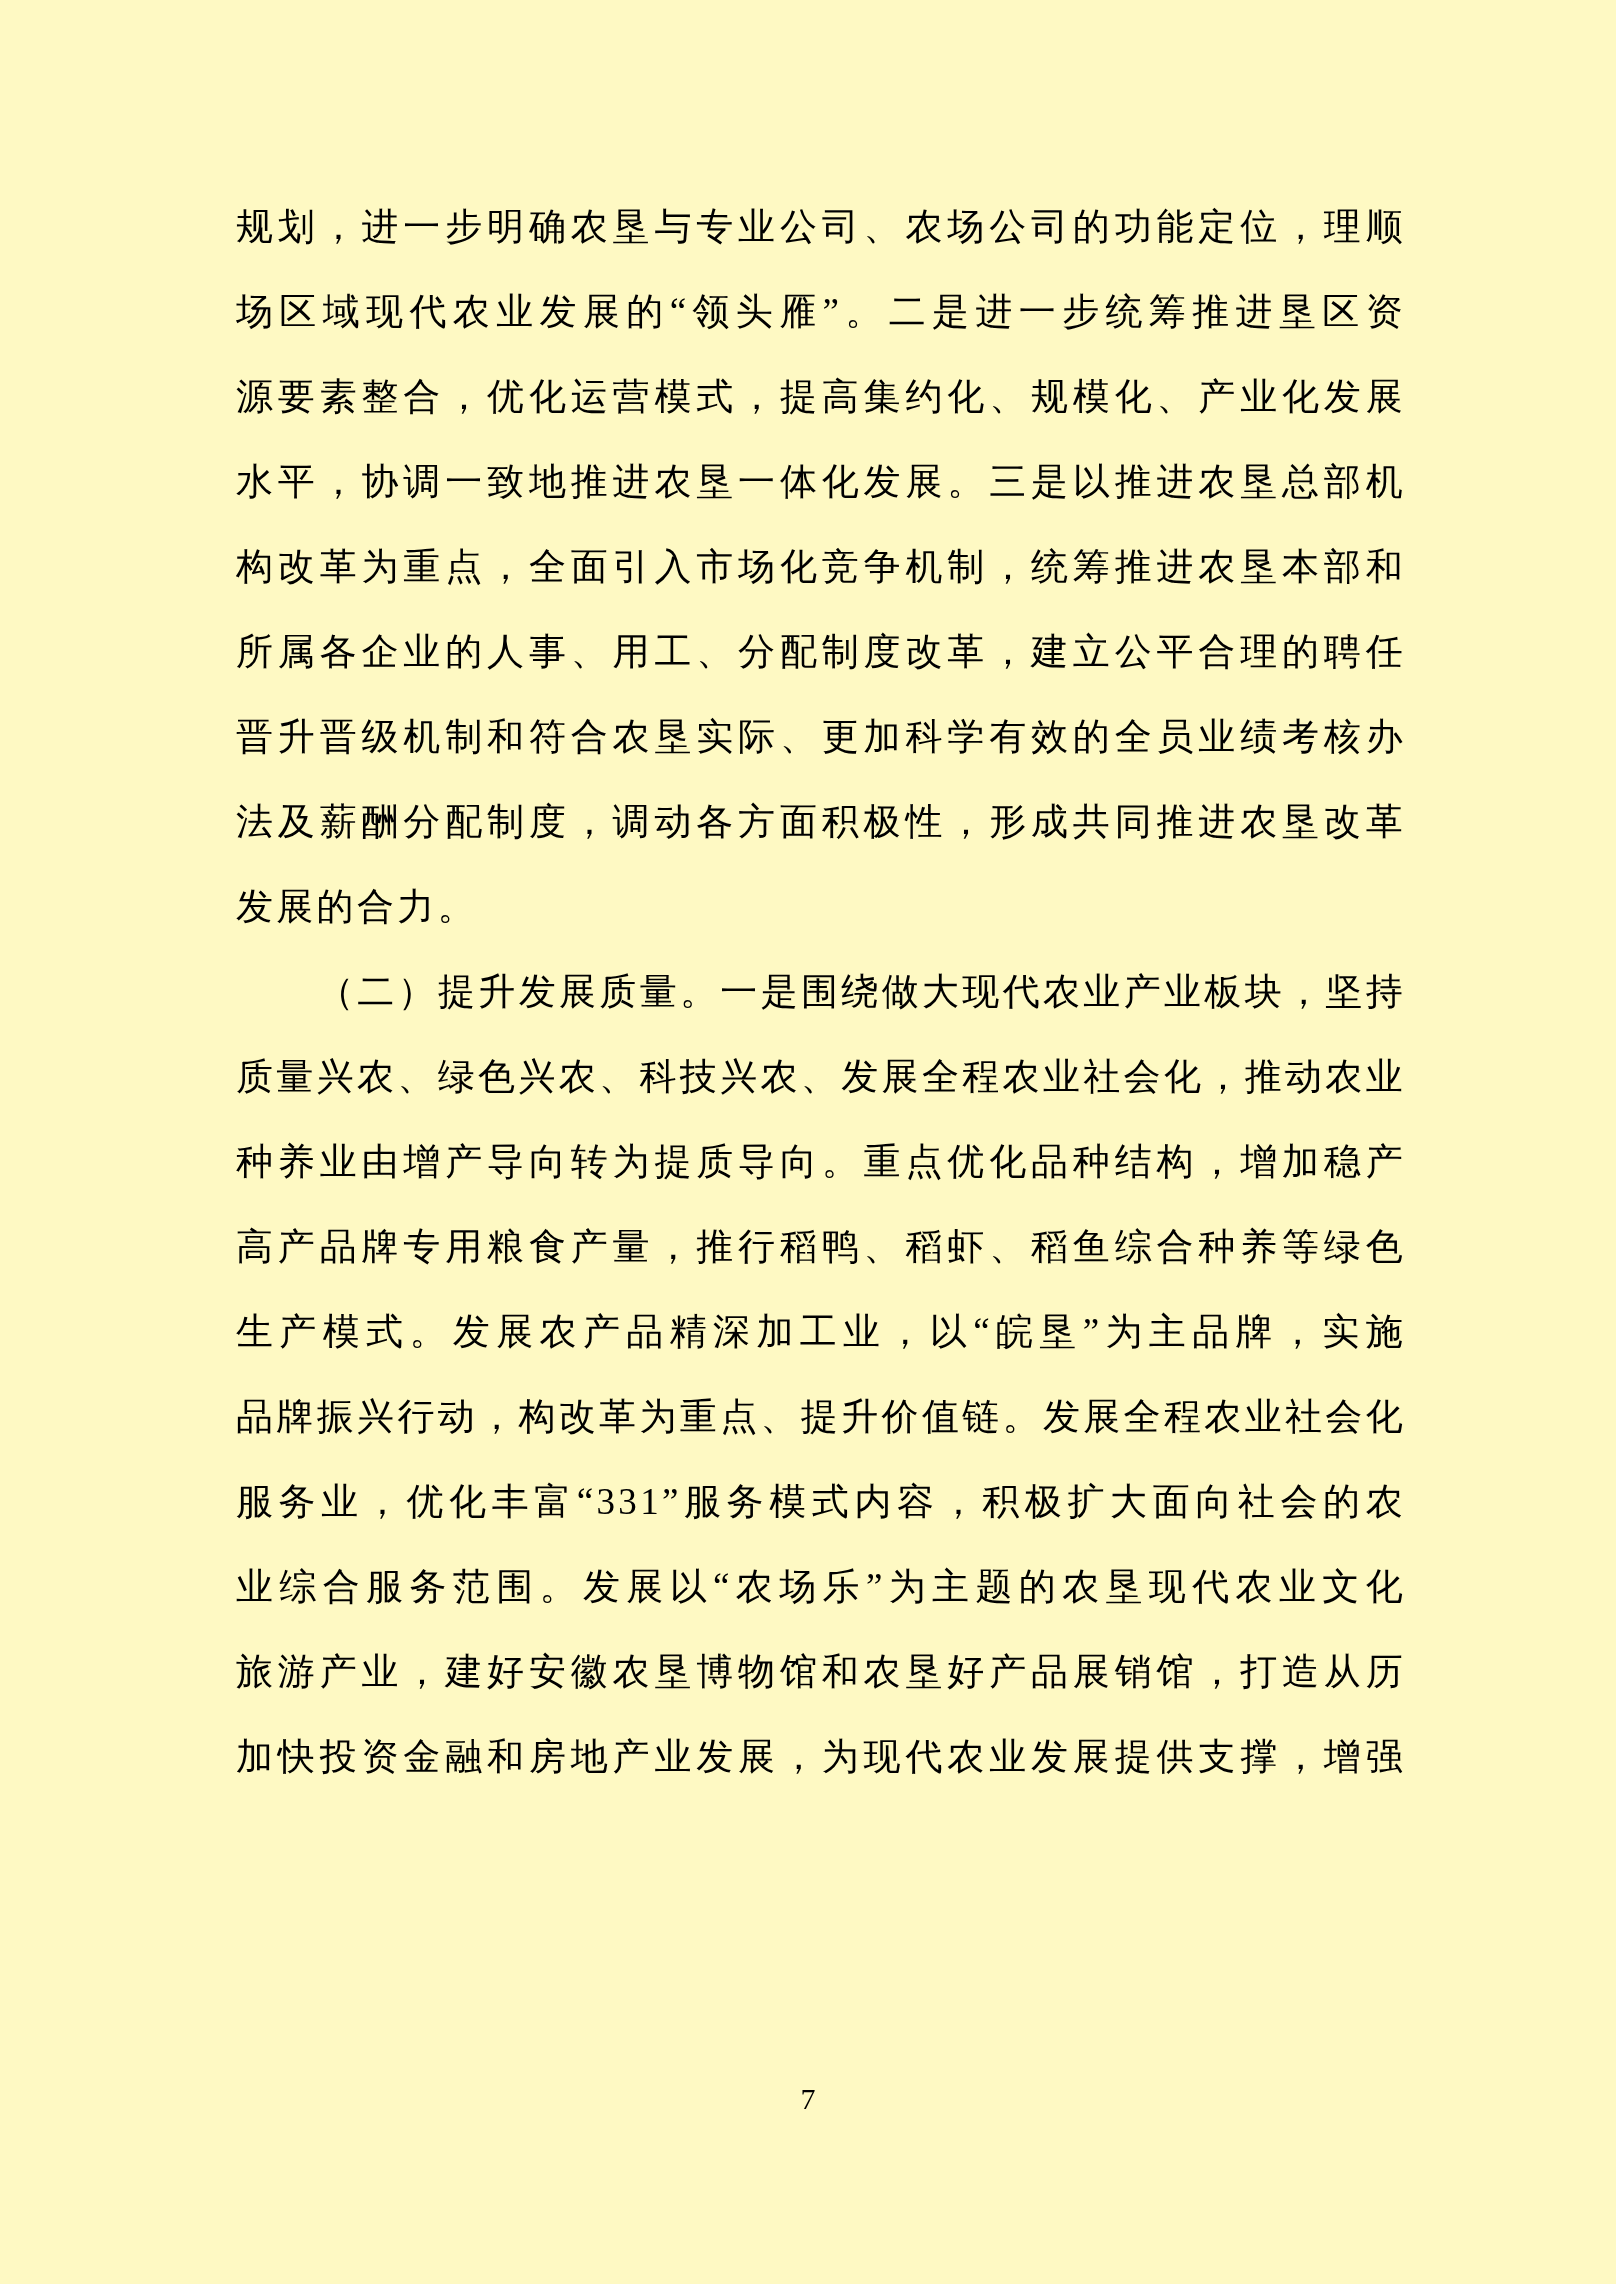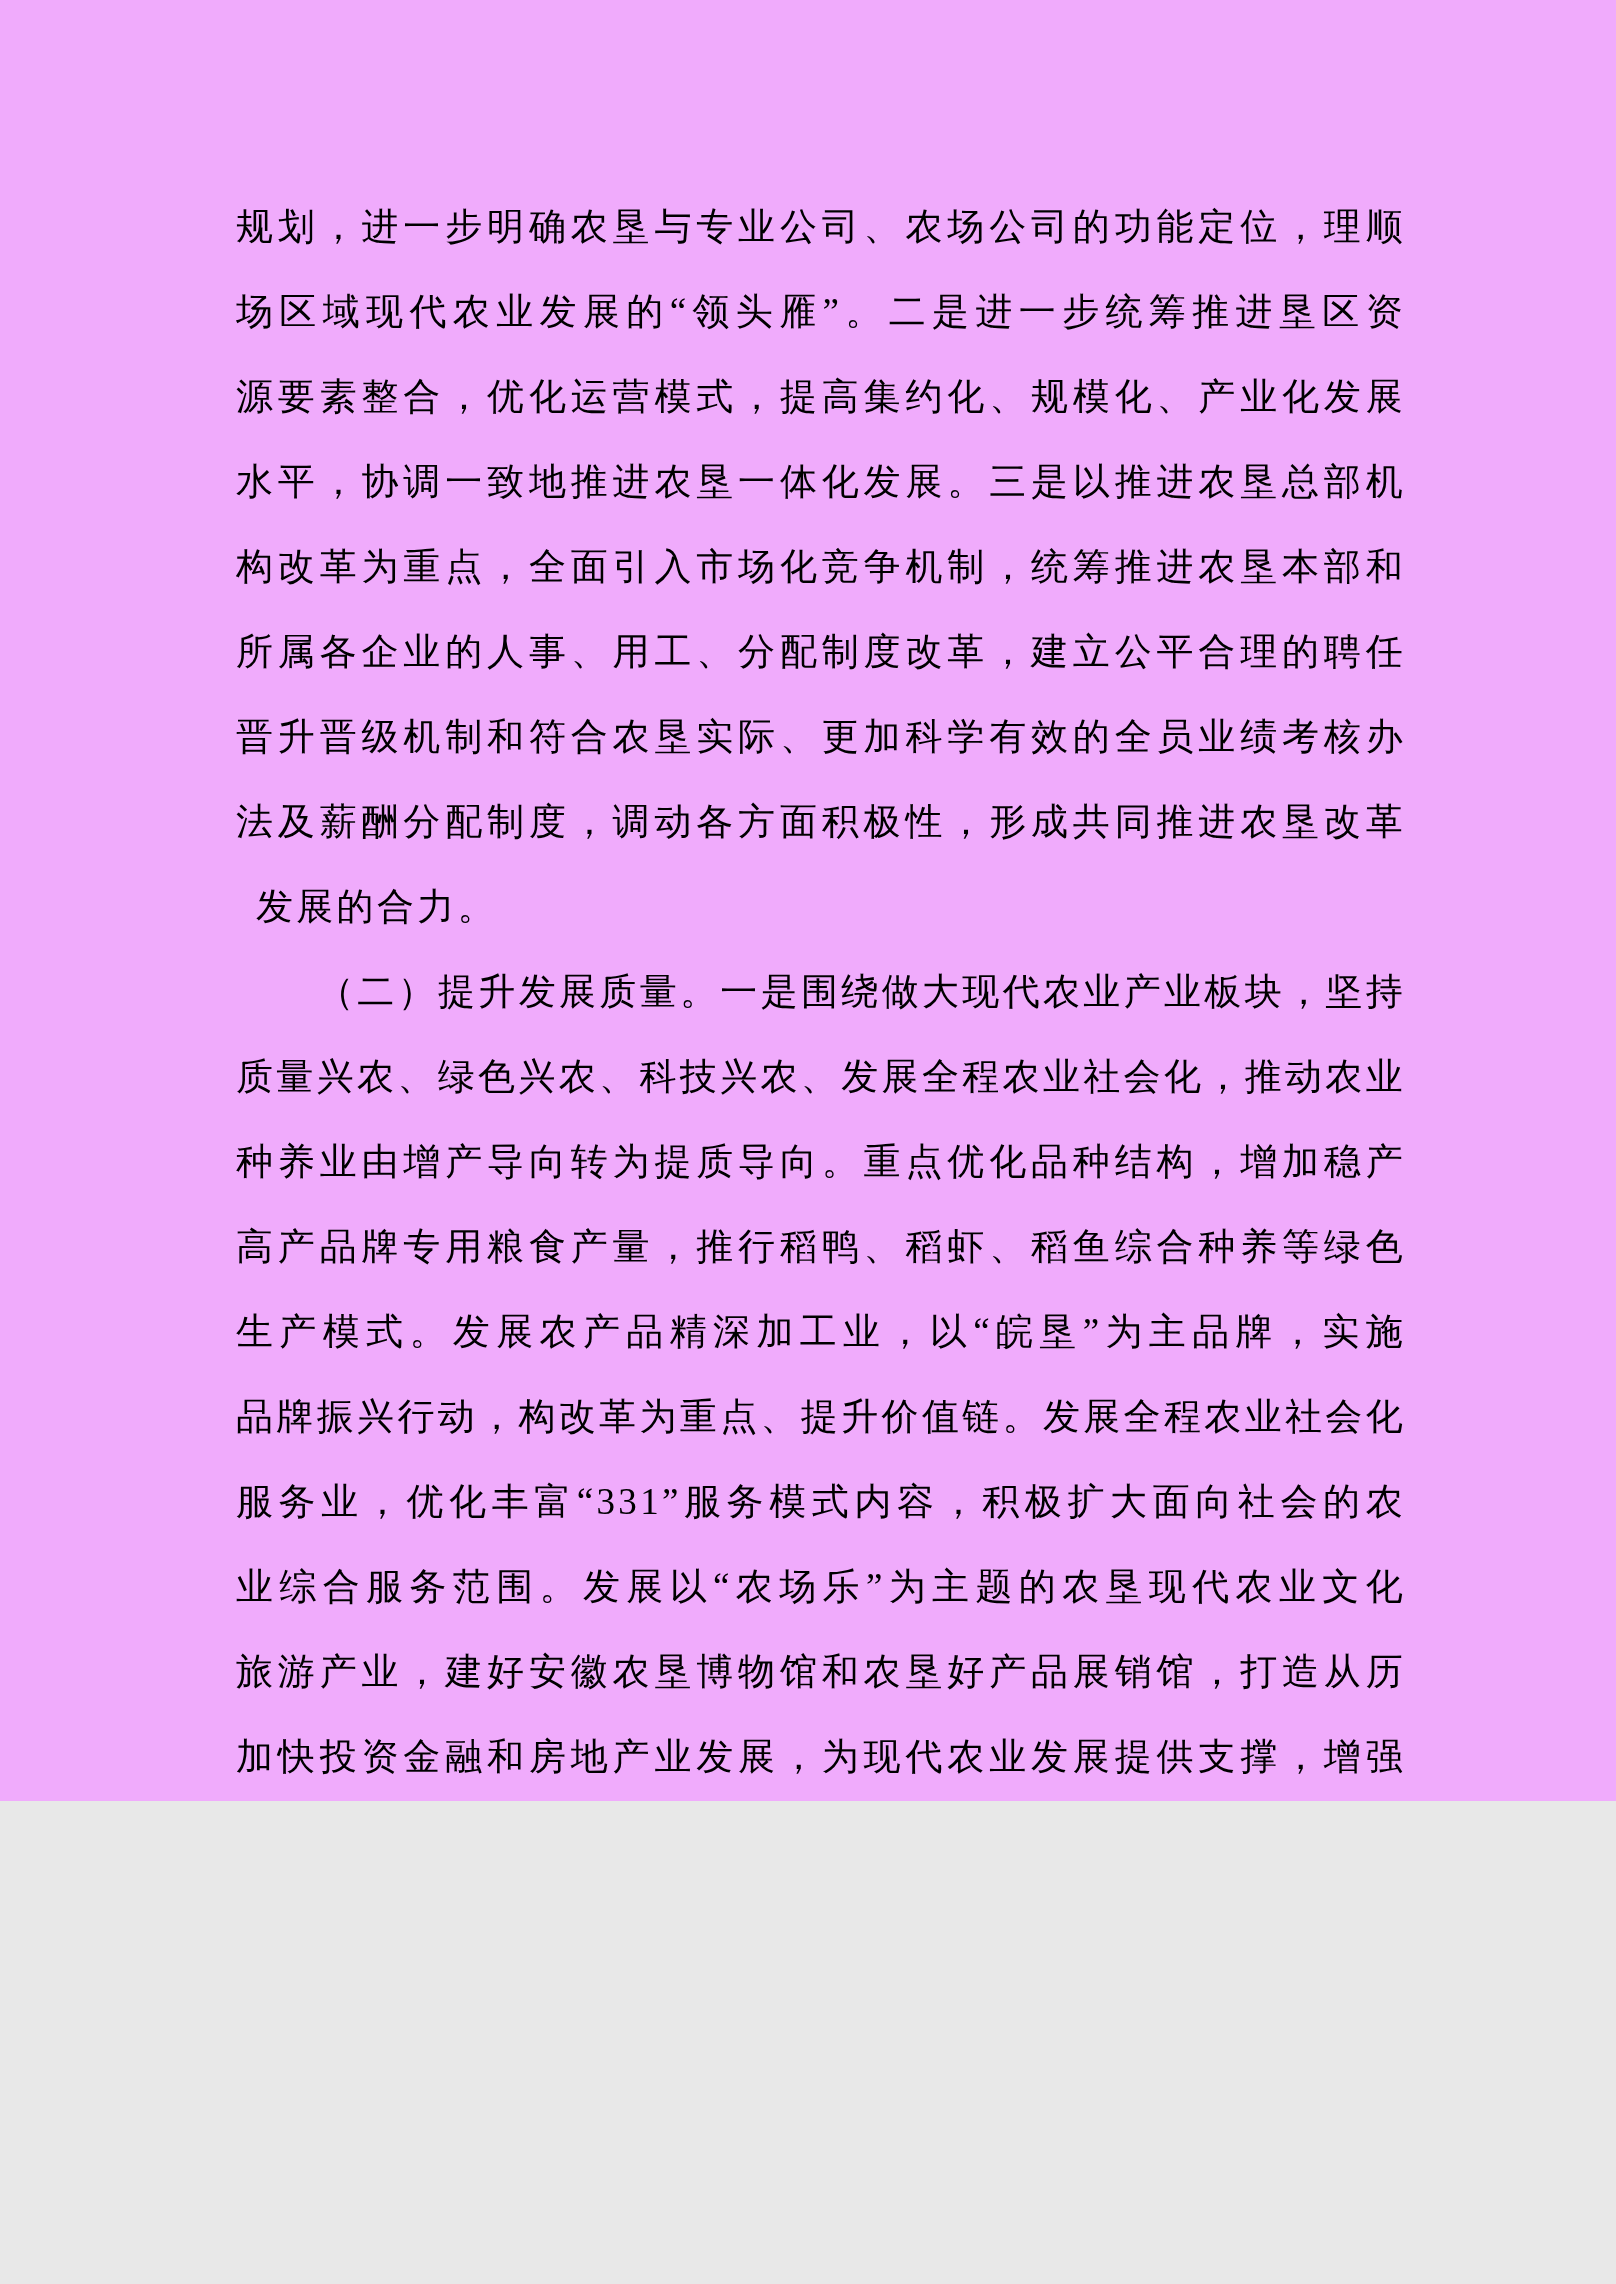--- a/index.html
+++ b/index.html
@@ -7,22 +7,22 @@
     padding: 0;
   }
   body {
     width: 1616px;
     height: 2284px;
     background: #e8e8e8;
   }
   .page {
     position: relative;
     width: 1616px;
-    height: 1801px;
-    background: #f0abfc;
+    height: 2284px;
+    background: #fef9c3;
     color: #000000;
     font-family: "Liberation Serif", "DejaVu Serif", serif;
     overflow: hidden;
   }
   .body-text {
     position: absolute;
     left: 236px;
     top: 184px;
     width: 1170px;
   }
@@ -32,21 +32,20 @@
     line-height: 85px;
     height: 85px;
     text-align: justify;
     text-align-last: justify;
     white-space: normal;
     overflow: hidden;
   }
   .line.no-justify {
     text-align: left;
     text-align-last: left;
-    margin-left: 20px;
   }
   .line.indent {
     text-indent: 81px;
   }
   .page-number {
     position: absolute;
     top: 2079px;
     left: 0;
     width: 1616px;
     text-align: center;

